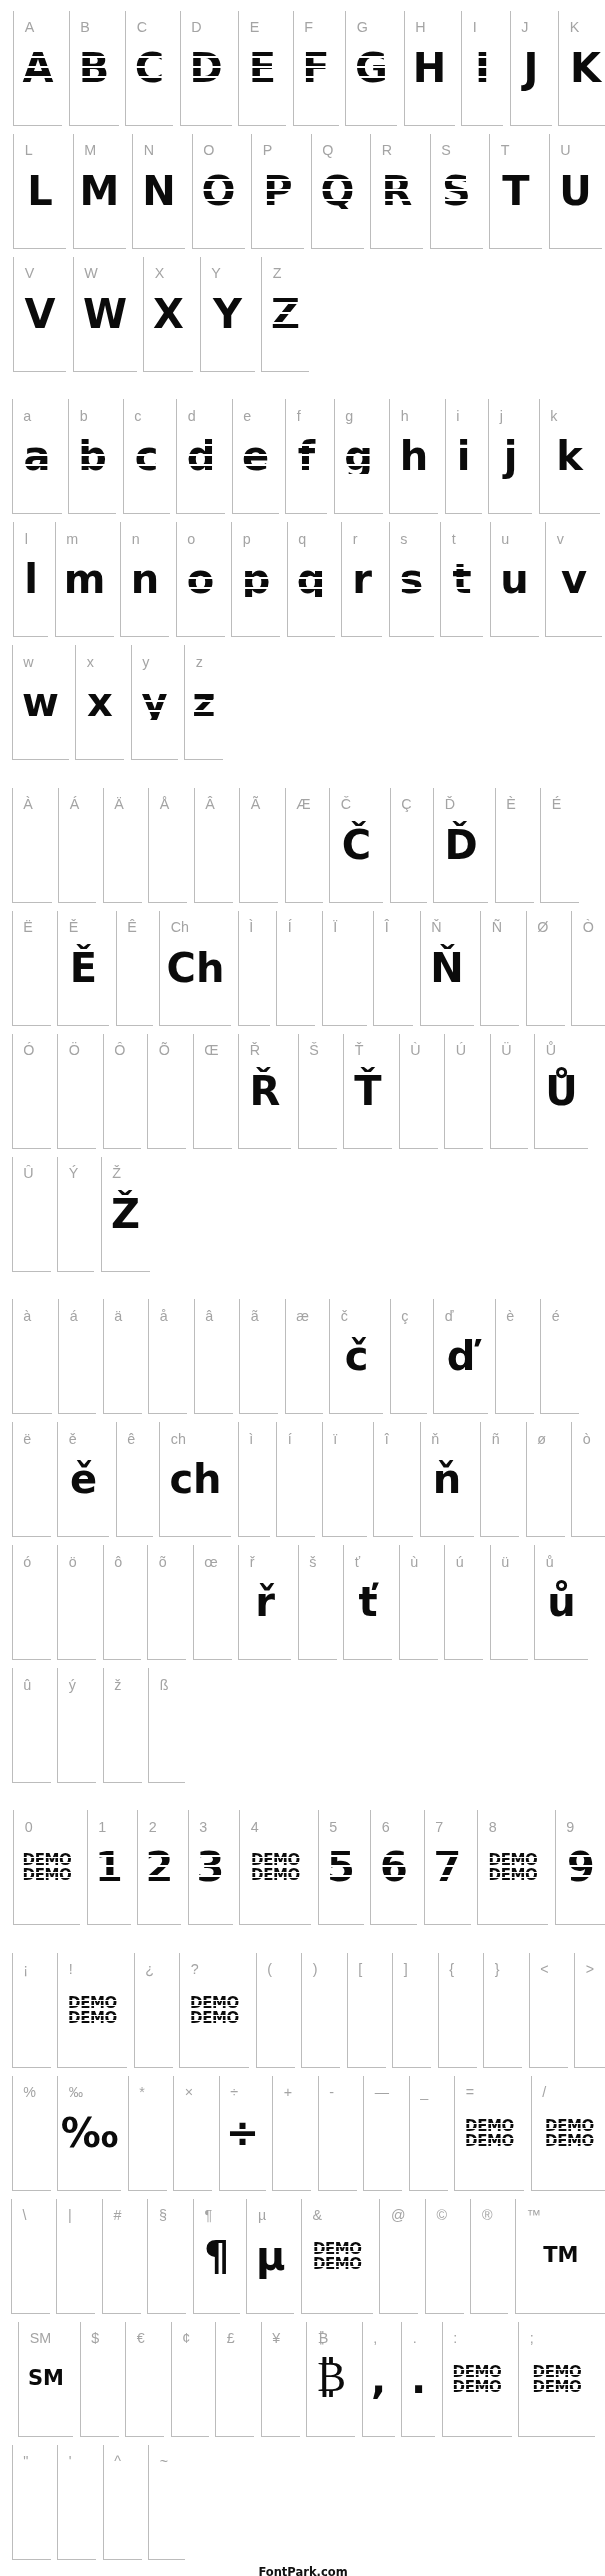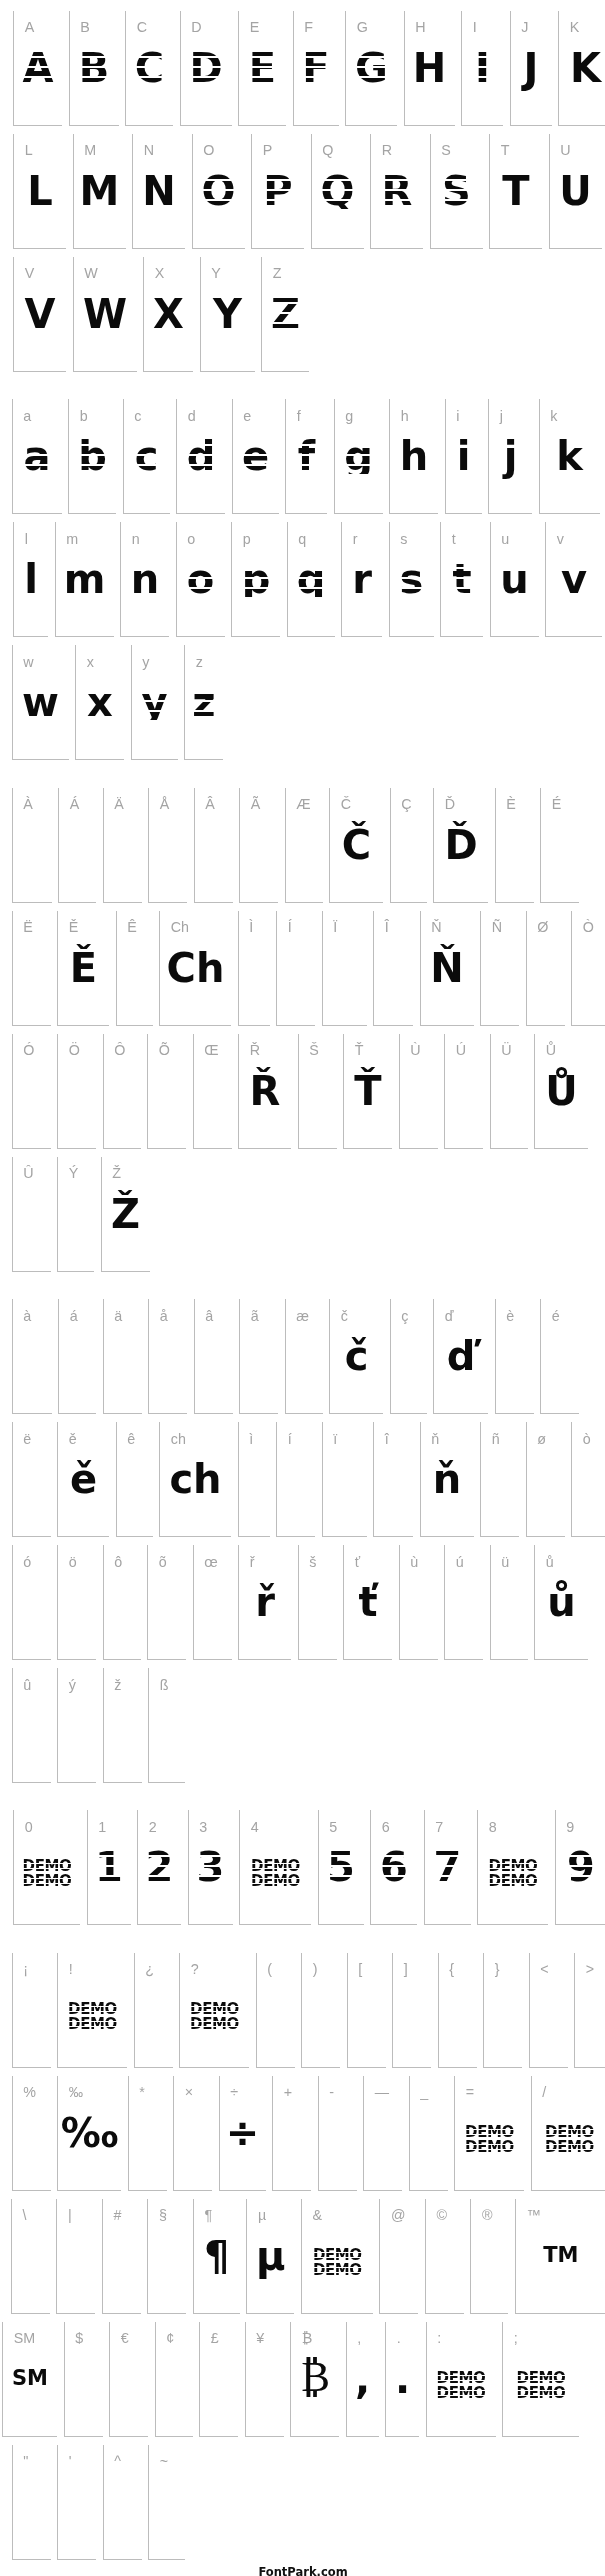--- a/index.html
+++ b/index.html
@@ -29,21 +29,21 @@
     font-size:14.3px;line-height:16px;color:var(--c-label);
     white-space:nowrap;
   }
   .glyph{
     position:absolute;top:37px;left:0;right:0;text-align:center;
     font-family:"DejaVu Sans",sans-serif;font-weight:700;
     font-size:40px;line-height:1;color:var(--c-glyph);white-space:nowrap;
   }
   .glyph.m{font-size:21px;top:46px;}
   .glyph.f{font-family:"DejaVu Serif",serif;font-weight:400;font-size:43px;top:33px;}
-  .glyph.demo{top:49px;}
+  .glyph.demo{top:43px;}
   .demoline{
     display:block;font-family:"DejaVu Sans",sans-serif;font-weight:700;
     font-size:15px;line-height:15px;letter-spacing:-0.4px;color:var(--c-glyph);
   }
   @supports ((-webkit-background-clip:text) or (background-clip:text)){
     .glyph.striped{
       background-image:repeating-linear-gradient(to bottom,var(--c-glyph) 0 8px,#ffffff 8px 10px);
       -webkit-background-clip:text;background-clip:text;color:transparent;
     }
     .demoline{
@@ -740,21 +740,21 @@
             <div class="label">©</div>
           </div>
           <div class="cell" style="width: 38px;">
             <div class="label">®</div>
           </div>
           <div class="cell" style="width: 91px;">
             <div class="label">™</div>
             <div class="glyph m">TM</div>
           </div>
         </div>
-        <div class="row" style="padding-left: 2px;">
+        <div class="row" style="padding-left: 18px;">
           <div class="cell" style="width: 55px;">
             <div class="label">SM</div>
             <div class="glyph m">SM</div>
           </div>
           <div class="cell" style="width: 39px;">
             <div class="label">$</div>
           </div>
           <div class="cell" style="width: 39px;">
             <div class="label">€</div>
           </div>

